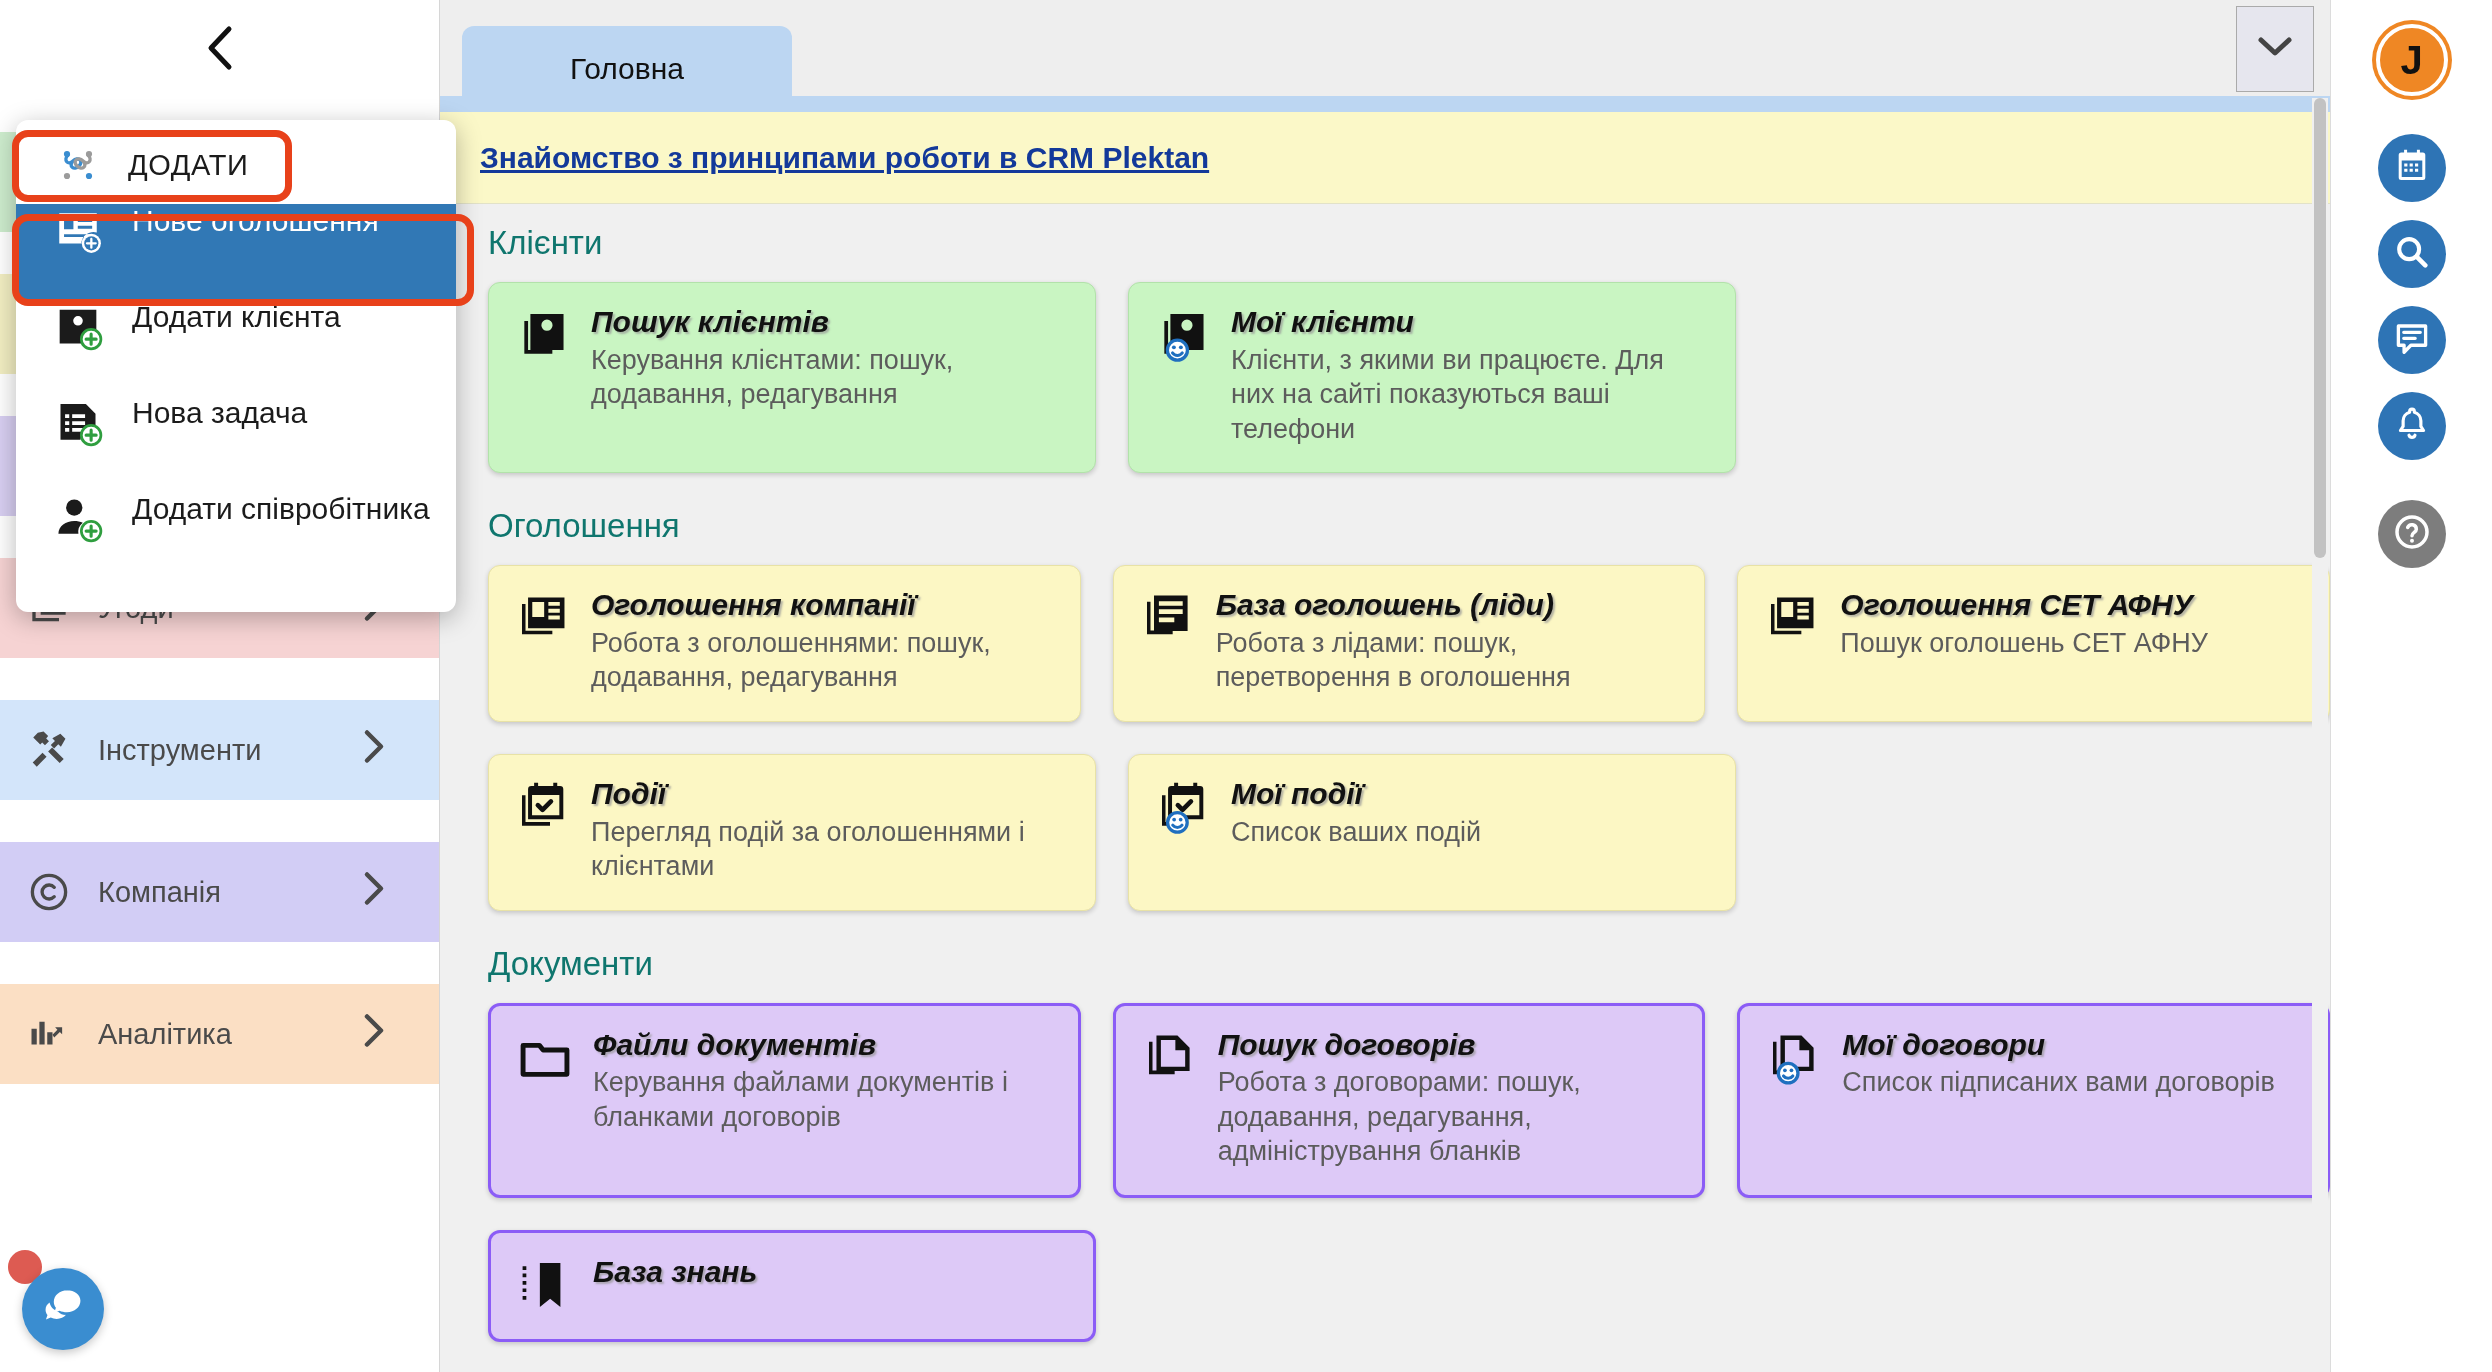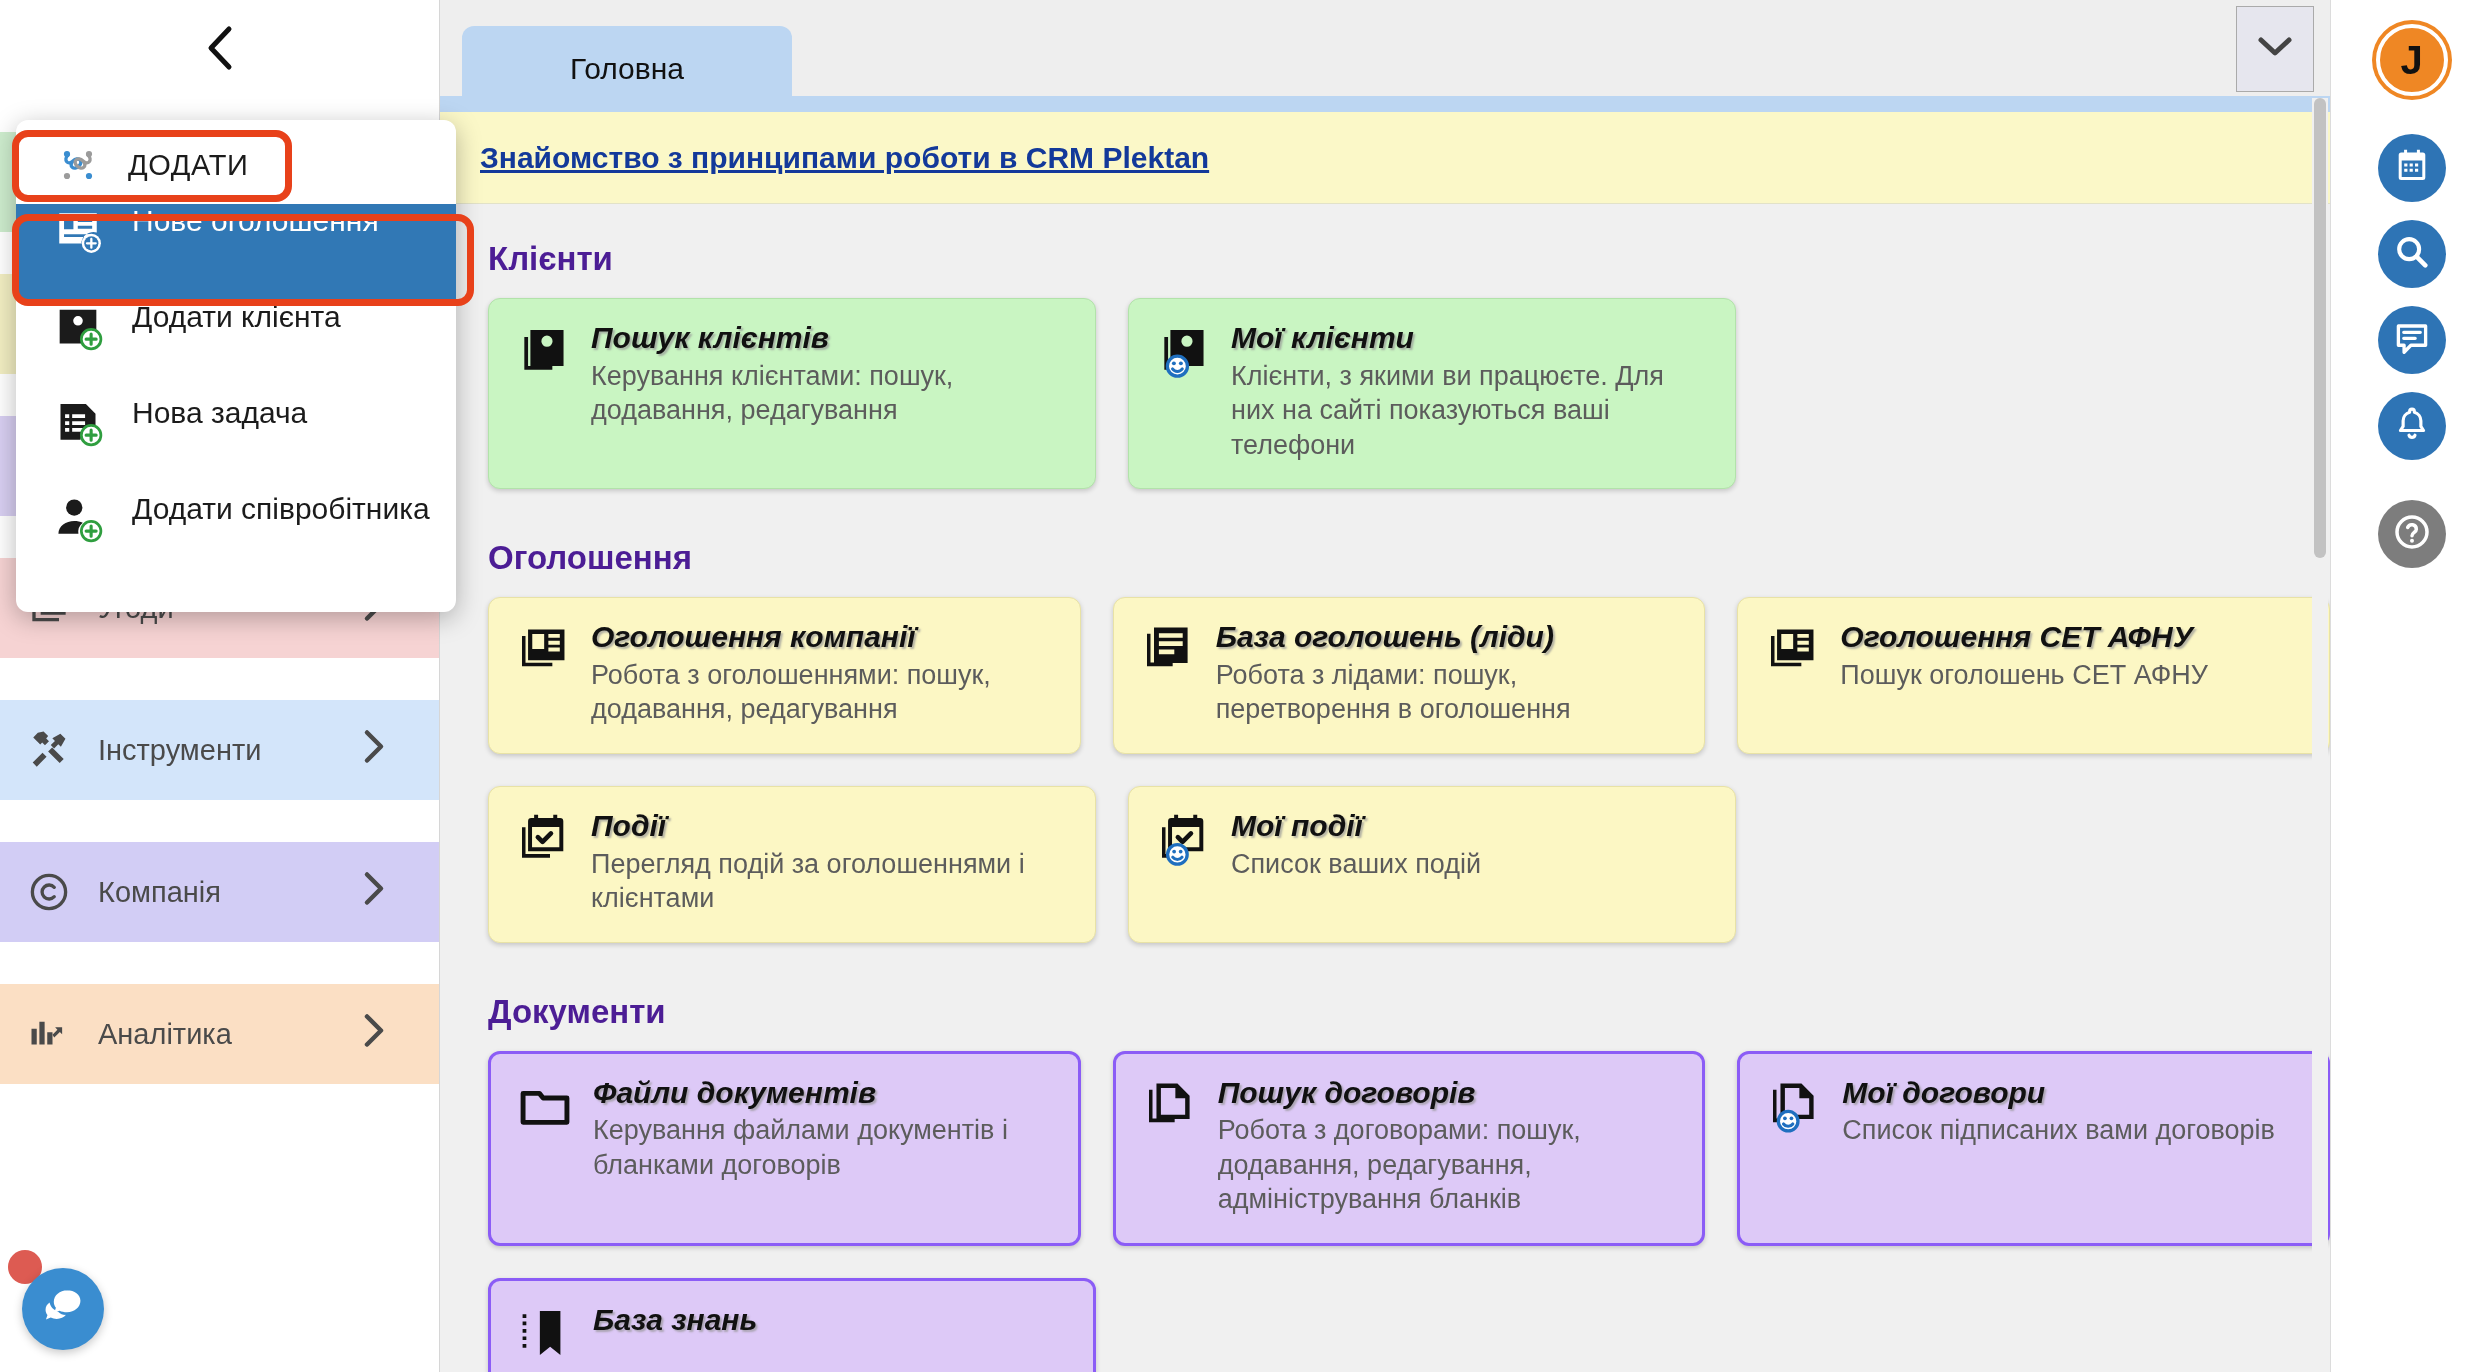--- a/index.html
+++ b/index.html
@@ -105,21 +105,21 @@
     cursor:pointer;
   }
   .banner {
     height: 92px; background:#fbf8c8; display:flex; align-items:center; padding-left: 40px;
     border-bottom: 1px solid #e2e2c8;
     text-align: center;
   }
   .banner a { font-size: 30px; color:#13399a; font-weight:700; text-decoration: underline; cursor:pointer; }
 
   .content { position:absolute; left:0; right:0; top:190px; bottom:0; overflow:hidden; padding: 0 0 0 0; }
-  .sect-title { font-size: 33px; font-weight:700; color:#4c1d95; margin: 50px 0 20px 48px; }
+  .sect-title { font-size: 33px; font-weight:400; color:#0f766e; margin: 34px 0 20px 48px; }
   .card-row { display:flex; gap: 32px; padding-left: 48px; }
 
   .card {
     width: 608px; border-radius: 12px; padding: 22px 26px 26px 26px;
     display:flex; gap: 20px; box-shadow: 0 2px 5px rgba(0,0,0,.18);
     cursor:pointer;
   }
   .card.h-tall { min-height: 150px; }
   .card-green  { background:#c9f5c2; border:1px solid #b2e2aa; }
   .card-yellow { background:#fcf7c4; border:1px solid #e8e2a6; }

